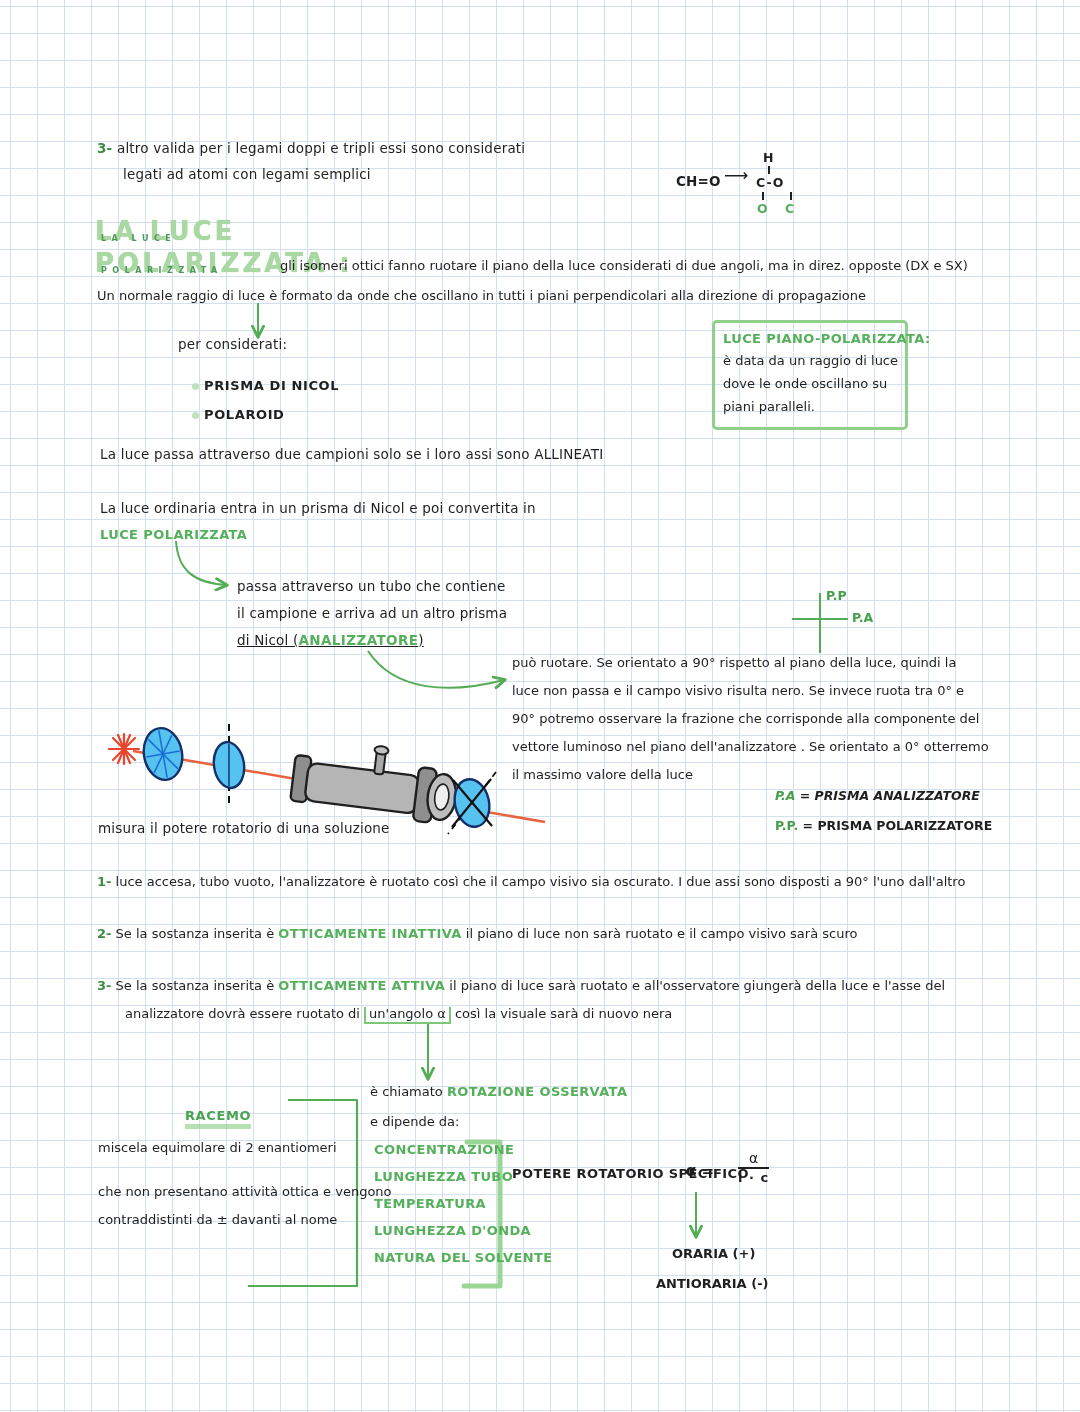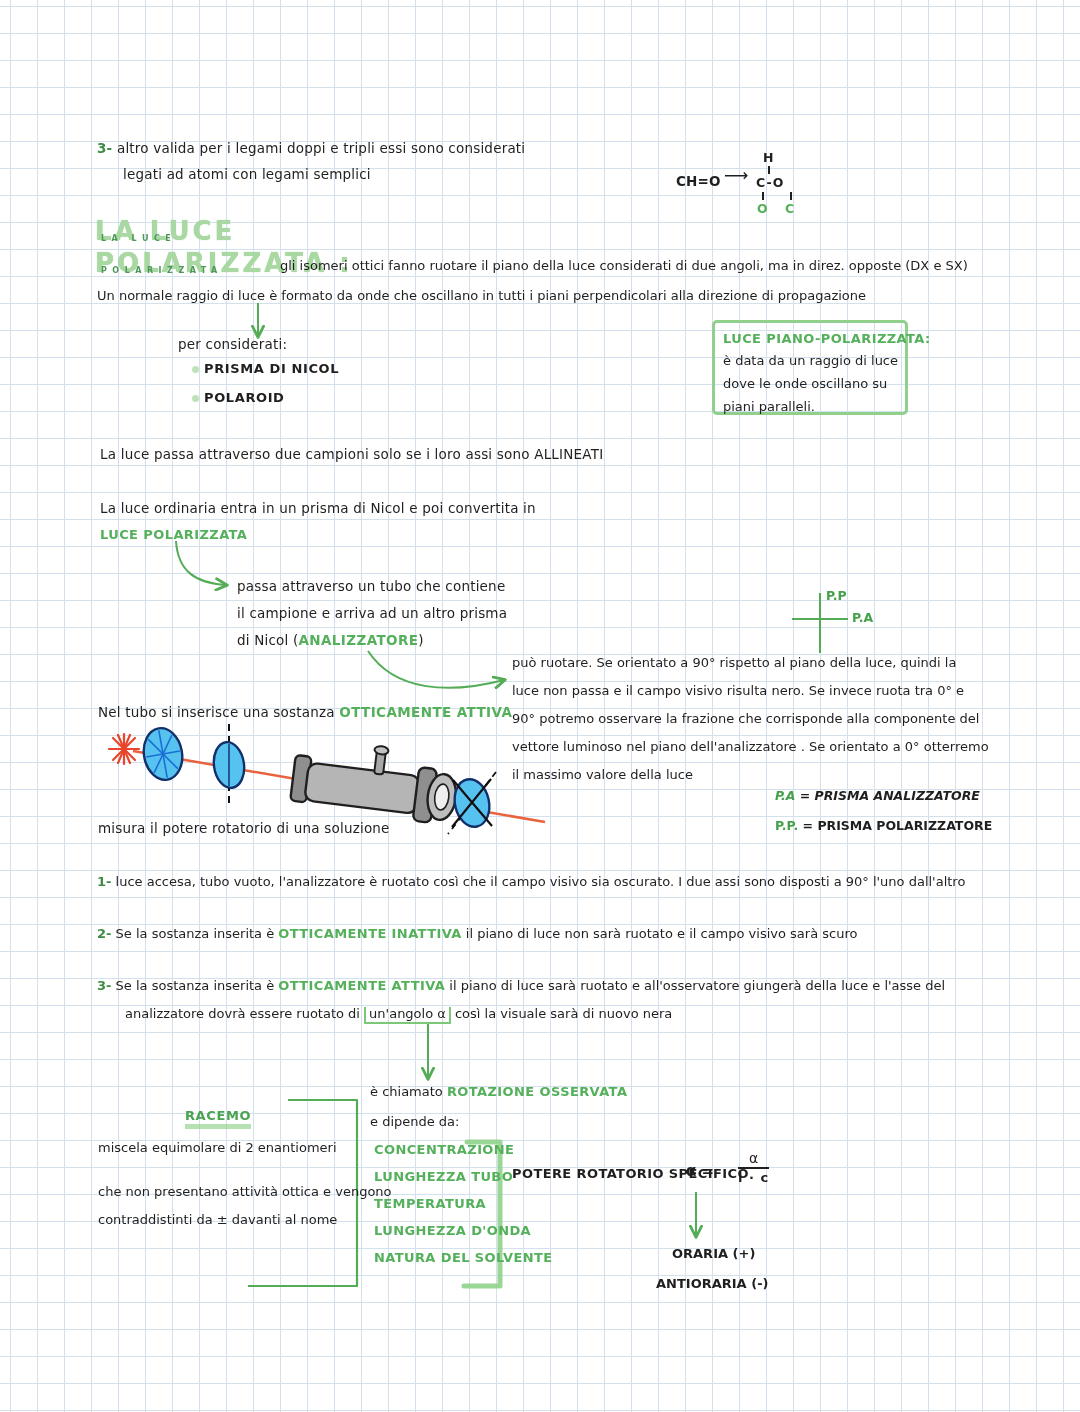--- a/index.html
+++ b/index.html
@@ -19,21 +19,21 @@
   .t13{font-size:13px; white-space:nowrap;}
   .t12{font-size:12.5px; white-space:nowrap;}
   .grn{color:#46a14c;}
   .grncap{color:#55b05b; font-weight:600; letter-spacing:.4px;}
   .num{color:#3e8c46; font-weight:700;}
   .bubble{position:relative; line-height:1.05; margin-bottom:5px;}
   .bubble-big{font-size:26px; font-weight:800; letter-spacing:3px; color:#a9d8a3;
               text-shadow:0 0 1px #8cc887;}
   .bubble-small{position:absolute; left:6px; bottom:2px; font-size:8px; font-weight:700;
               letter-spacing:5.5px; color:#4e9758; white-space:nowrap;}
-  .greenbox{border:3px solid #90d08c; border-radius:5px; width:196px; height:95px;
+  .greenbox{border:3px solid #90d08c; border-radius:5px; width:196px; height:110px;
               padding:8px 0 4px 8px; box-sizing:border-box; background:transparent;}
   .underbox{display:inline-block; border-left:2px solid #7cc878; border-right:2px solid #7cc878;
               border-bottom:2px solid #7cc878; padding:0 3px 1px 3px; line-height:1.1;}
   .racemo-title{color:#4aa351; font-weight:600; letter-spacing:.6px;
               border-bottom:5px solid rgba(143,209,138,.65); padding-bottom:1px;}
   .bullet-dot{display:inline-block; width:7px; height:7px; border-radius:50%;
               background:#bfe3b8;}
   .frac{display:inline-block; text-align:center; vertical-align:middle;}
   .frac .fnum{display:block; font-size:14px; padding:0 6px;}
   .frac .fbar{display:block; height:2px; background:#1f1f1f; margin:1px 0;}
@@ -141,21 +141,21 @@
       <span class="bubble-small">POLARIZZATA</span>
     </div>
   </div>
 
   <div class="abs t13" style="left:280px; top:258px;">gli isomeri ottici fanno ruotare il piano della luce considerati di due angoli, ma in direz. opposte (DX e SX)</div>
 
   <div class="abs t13" style="left:97px; top:288px;">Un normale raggio di luce è formato da onde che oscillano in tutti i piani perpendicolari alla direzione di propagazione</div>
 
   <div class="abs" style="left:178px; top:336px;">
     <div class="t">per considerati:</div>
-    <div style="margin:6px 0 0 14px;">
+    <div style="margin:23px 0 0 14px;">
       <span class="bullet-dot"></span>
       <span class="t13" style="font-weight:600; letter-spacing:.6px;">PRISMA DI NICOL</span>
     </div>
     <div style="margin:10px 0 0 14px;">
       <span class="bullet-dot"></span>
       <span class="t13" style="font-weight:600; letter-spacing:.6px;">POLAROID</span>
     </div>
   </div>
 
   <div class="abs greenbox" style="left:712px; top:320px;">
@@ -166,39 +166,36 @@
   </div>
 
   <div class="abs t" style="left:100px; top:446px;">La luce passa attraverso due campioni solo se i loro assi sono ALLINEATI</div>
 
   <div class="abs t" style="left:100px; top:500px;">La luce ordinaria entra in un prisma di Nicol e poi convertita in</div>
   <div class="abs t13 grncap" style="left:100px; top:527px;">LUCE POLARIZZATA</div>
 
   <div class="abs" style="left:237px; top:578px;">
     <div class="t">passa attraverso un tubo che contiene</div>
     <div class="t" style="margin-top:11px;">il campione e arriva ad un altro prisma</div>
-    <div class="t" style="margin-top:11px;">
+    <div class="t" style="margin-top:11px;text-decoration:underline;">
       <span>di Nicol (</span><span class="grncap">ANALIZZATORE</span><span>)</span>
     </div>
   </div>
 
   <div class="abs t12 grn" style="left:826px; top:588px; font-weight:600;">P.P</div>
   <div class="abs t12 grn" style="left:852px; top:610px; font-weight:600;">P.A</div>
 
   <div class="abs" style="left:512px; top:655px;">
     <div class="t13">può ruotare. Se orientato a 90° rispetto al piano della luce, quindi la</div>
     <div class="t13" style="margin-top:13px;">luce non passa e il campo visivo risulta nero. Se invece ruota tra 0° e</div>
     <div class="t13" style="margin-top:13px;">90° potremo osservare la frazione che corrisponde alla componente del</div>
     <div class="t13" style="margin-top:13px;">vettore luminoso nel piano dell'analizzatore . Se orientato a 0° otterremo</div>
     <div class="t13" style="margin-top:13px;">il massimo valore della luce</div>
   </div>
 
-  <div class="abs t" style="left:98px; top:704px;">
-    <span>Nel tubo si inserisce una sostanza </span><span class="grncap">OTTICAMENTE ATTIVA</span>
-  </div>
 
   <div class="abs t12" style="left:775px; top:788px;font-style:italic;">
     <span class="grn" style="font-weight:600;">P.A</span><span style="font-weight:600;"> = PRISMA ANALIZZATORE</span>
   </div>
   <div class="abs t12" style="left:775px; top:818px;">
     <span class="grn" style="font-weight:600;">P.P.</span><span style="font-weight:600;"> = PRISMA POLARIZZATORE</span>
   </div>
 
   <div class="abs t" style="left:98px; top:820px;">misura il potere rotatorio di una soluzione</div>
 

